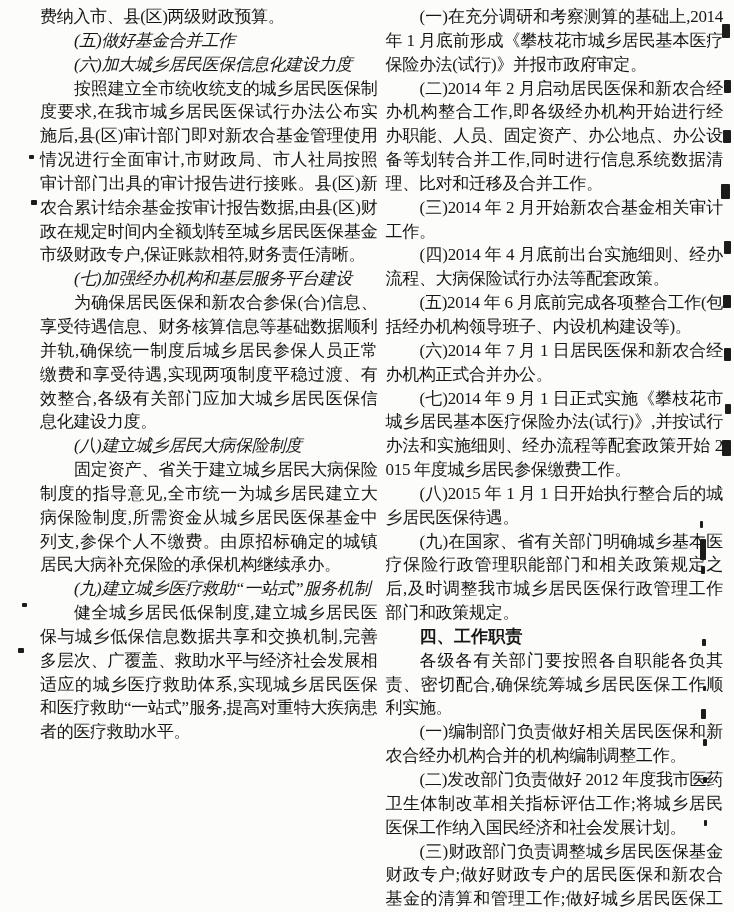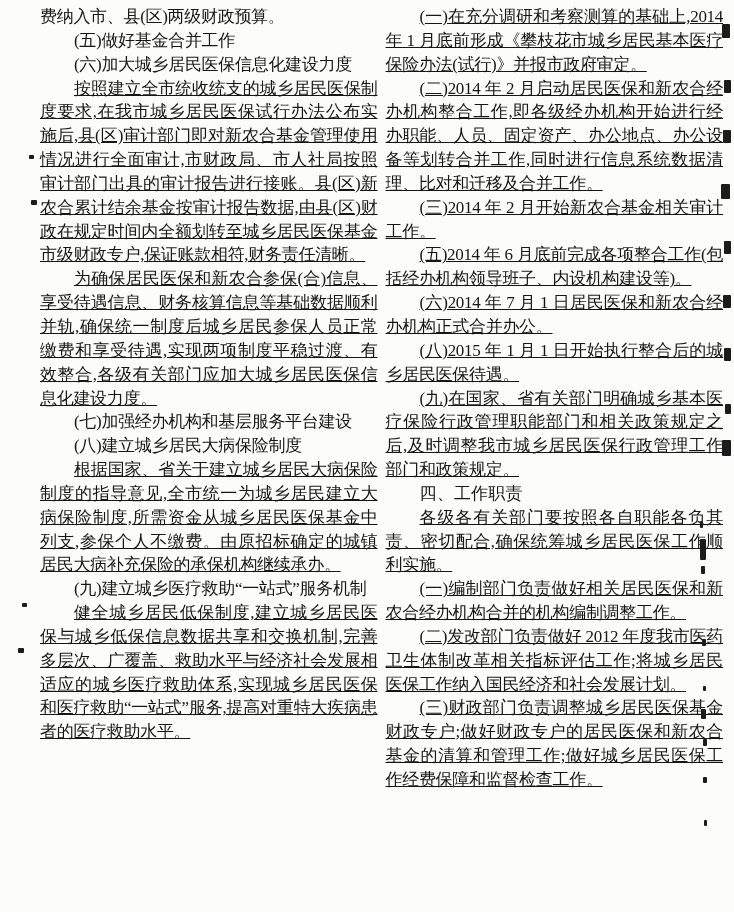--- a/index.html
+++ b/index.html
@@ -24,61 +24,64 @@
     min-width: 0;
   }
   .para {
     margin: 0;
     font-size: 17px;
     line-height: 23.85px;
     text-align: justify;
     letter-spacing: -0.3px;
     word-break: break-all;
   }
-  .para.indent { text-indent: 2em; text-decoration: underline; }
+  .para.indent { text-indent: 2em; }
   .para.kai-heading {
     text-indent: 2em;
+    font-style: italic;
     font-weight: 500;
   }
   .para.bold-heading {
     text-indent: 2em;
     font-style: normal;
-    font-weight: 400;
+    font-weight: 700;
     font-family: "Liberation Sans", "DejaVu Sans", sans-serif;
     letter-spacing: 0.2px;
   }
   .artifact {
     position: absolute;
     background: #1c1c1c;
     border-radius: 1px;
   }
 </style>
 </head>
 <body>
 
 <div class="page">
   <div class="columns">
     <div class="col">
         <p class="para body">费纳入市、县(区)两级财政预算。</p>
         <p class="para kai-heading">(五)做好基金合并工作</p>
         <p class="para kai-heading">(六)加大城乡居民医保信息化建设力度</p>
         <p class="para body indent">按照建立全市统收统支的城乡居民医保制度要求,在我市城乡居民医保试行办法公布实施后,县(区)审计部门即对新农合基金管理使用情况进行全面审计,市财政局、市人社局按照审计部门出具的审计报告进行接账。县(区)新农合累计结余基金按审计报告数据,由县(区)财政在规定时间内全额划转至城乡居民医保基金市级财政专户,保证账款相符,财务责任清晰。</p>
+        <p class="para kai-heading">(七)加强经办机构和基层服务平台建设</p>
         <p class="para body indent">为确保居民医保和新农合参保(合)信息、享受待遇信息、财务核算信息等基础数据顺利并轨,确保统一制度后城乡居民参保人员正常缴费和享受待遇,实现两项制度平稳过渡、有效整合,各级有关部门应加大城乡居民医保信息化建设力度。</p>
-        <p class="para kai-heading">(七)加强经办机构和基层服务平台建设</p>
         <p class="para kai-heading">(八)建立城乡居民大病保险制度</p>
-        <p class="para body indent">根据国家、省关于建立城乡居民大病保险制度的指导意见,全市统一为城乡居民建立大病保险制度,所需资金从城乡居民医保基金中列支,参保个人不缴费。由原招标确定的城镇居民大病补充保险的承保机构继续承办。</p>
+        <p class="para body indent">固定资产、省关于建立城乡居民大病保险制度的指导意见,全市统一为城乡居民建立大病保险制度,所需资金从城乡居民医保基金中列支,参保个人不缴费。由原招标确定的城镇居民大病补充保险的承保机构继续承办。</p>
         <p class="para kai-heading">(九)建立城乡医疗救助“一站式”服务机制</p>
         <p class="para body indent">健全城乡居民低保制度,建立城乡居民医保与城乡低保信息数据共享和交换机制,完善多层次、广覆盖、救助水平与经济社会发展相适应的城乡医疗救助体系,实现城乡居民医保和医疗救助“一站式”服务,提高对重特大疾病患者的医疗救助水平。</p>
       </div>
     <div class="col">
         <p class="para body indent">(一)在充分调研和考察测算的基础上,2014 年 1 月底前形成《攀枝花市城乡居民基本医疗保险办法(试行)》并报市政府审定。</p>
         <p class="para body indent">(二)2014 年 2 月启动居民医保和新农合经办机构整合工作,即各级经办机构开始进行经办职能、人员、固定资产、办公地点、办公设备等划转合并工作,同时进行信息系统数据清理、比对和迁移及合并工作。</p>
         <p class="para body indent">(三)2014 年 2 月开始新农合基金相关审计工作。</p>
+        <p class="para body indent">(四)2014 年 4 月底前出台实施细则、经办流程、大病保险试行办法等配套政策。</p>
         <p class="para body indent">(五)2014 年 6 月底前完成各项整合工作(包括经办机构领导班子、内设机构建设等)。</p>
         <p class="para body indent">(六)2014 年 7 月 1 日居民医保和新农合经办机构正式合并办公。</p>
+        <p class="para body indent">(七)2014 年 9 月 1 日正式实施《攀枝花市城乡居民基本医疗保险办法(试行)》,并按试行办法和实施细则、经办流程等配套政策开始 2015 年度城乡居民参保缴费工作。</p>
         <p class="para body indent">(八)2015 年 1 月 1 日开始执行整合后的城乡居民医保待遇。</p>
         <p class="para body indent">(九)在国家、省有关部门明确城乡基本医疗保险行政管理职能部门和相关政策规定之后,及时调整我市城乡居民医保行政管理工作部门和政策规定。</p>
         <p class="para bold-heading">四、工作职责</p>
         <p class="para body indent">各级各有关部门要按照各自职能各负其责、密切配合,确保统筹城乡居民医保工作顺利实施。</p>
         <p class="para body indent">(一)编制部门负责做好相关居民医保和新农合经办机构合并的机构编制调整工作。</p>
         <p class="para body indent">(二)发改部门负责做好 2012 年度我市医药卫生体制改革相关指标评估工作;将城乡居民医保工作纳入国民经济和社会发展计划。</p>
         <p class="para body indent">(三)财政部门负责调整城乡居民医保基金财政专户;做好财政专户的居民医保和新农合基金的清算和管理工作;做好城乡居民医保工作经费保障和监督检查工作。</p>
       </div>
   </div>
 <div class="artifact" style="left: 29px; top: 155px; width: 5px; height: 4px;"></div>

